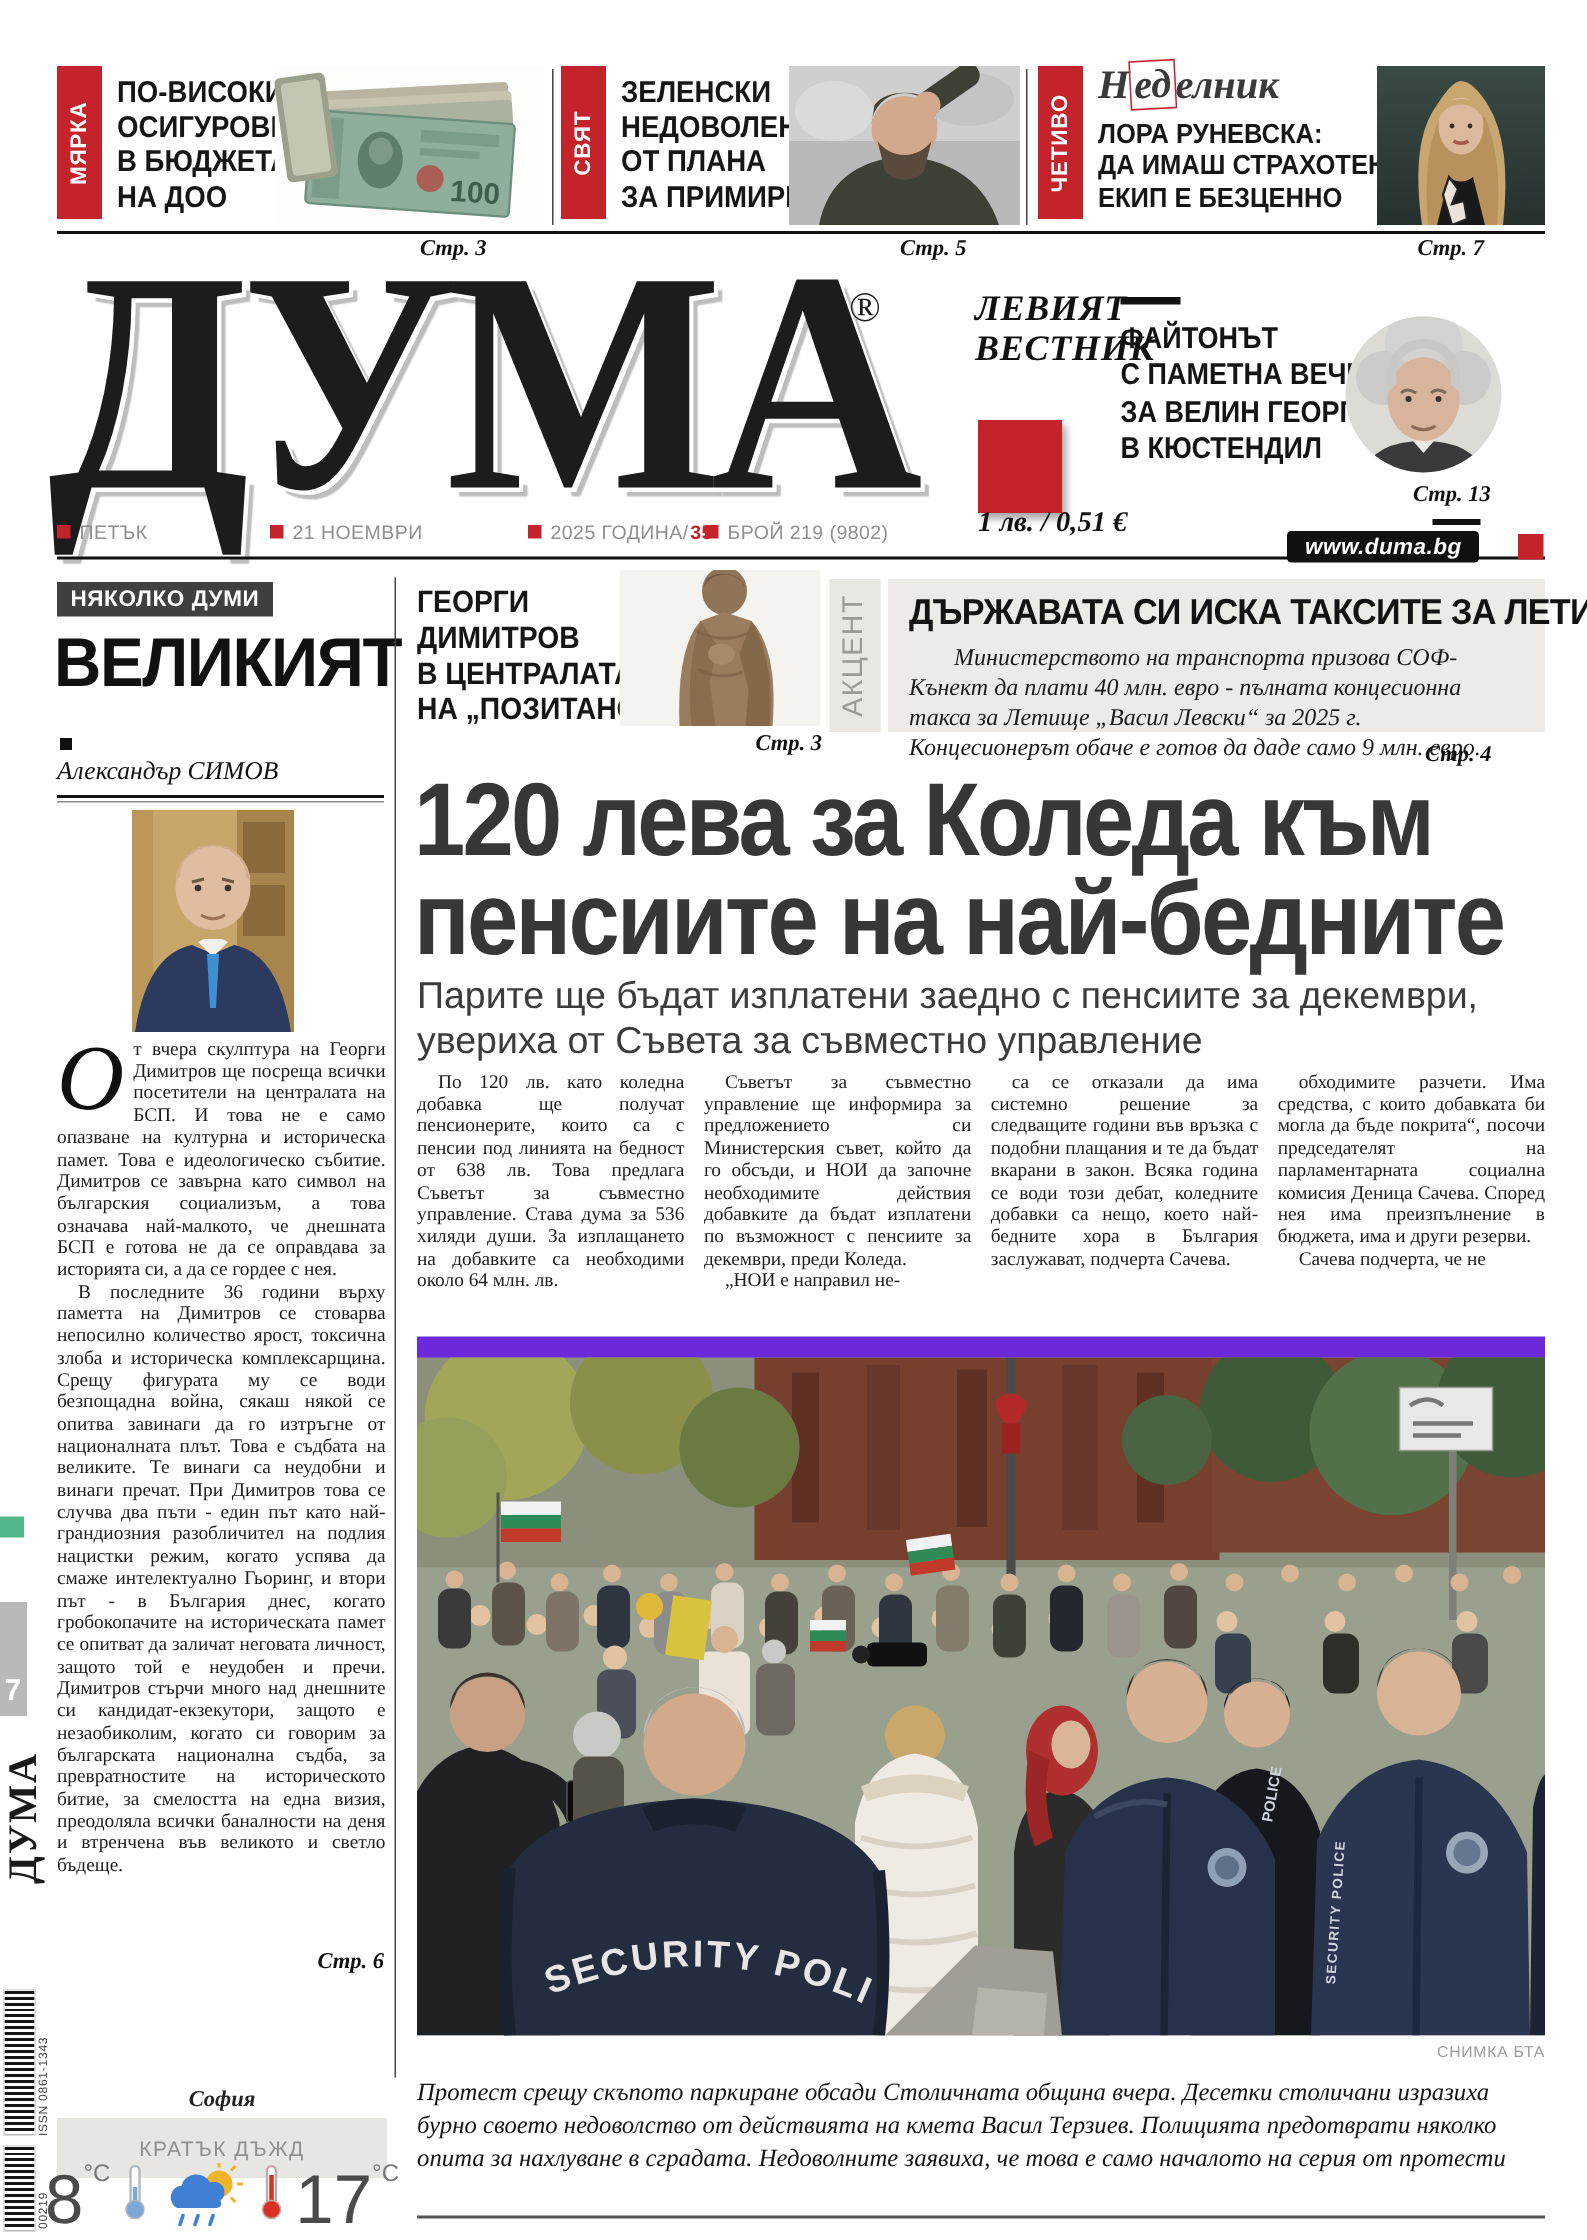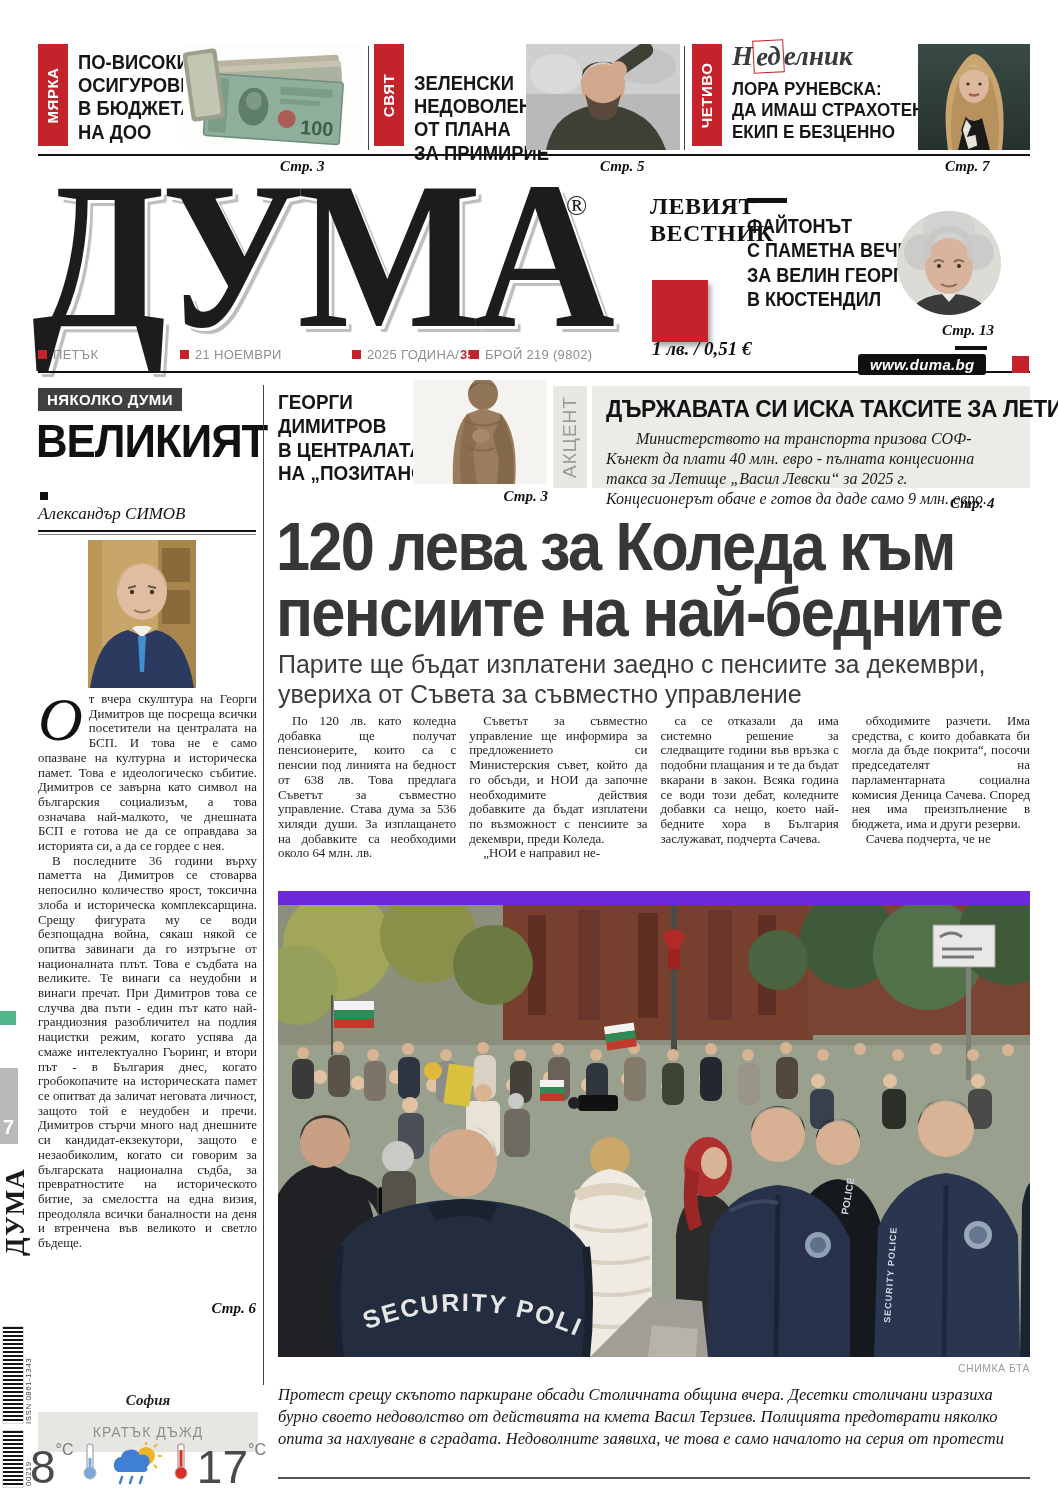--- a/index.html
+++ b/index.html
@@ -11,21 +11,21 @@
   
   .vtag{width:30px;height:102px;background:#c5232b;display:flex;align-items:center;justify-content:center;}
   .vtag span{transform:rotate(-90deg);color:#fff;font-weight:700;font-size:15px;letter-spacing:.5px;white-space:nowrap;}
   .tease-title{font-weight:800;font-size:20px;line-height:1.16;color:#161616;transform:scaleX(.92);transform-origin:left top;white-space:nowrap;}
   .pageref{font-family:"Liberation Serif",serif;font-style:italic;font-weight:700;font-size:15px;color:#111;}
   .hline{background:#111;}
   
   .logo{font-family:"Liberation Serif",serif;font-weight:700;font-size:210px;line-height:1;
         letter-spacing:-8px;color:#1c1c1c;transform:scaleX(.93);transform-origin:left top;
         text-shadow:3px 3px 0 #ffffff,6px 6px 1px #bdbdbd;}
-  .tagline{font-family:"Liberation Serif",serif;font-weight:700;font-size:24px;line-height:1.12;color:#111;letter-spacing:.5px;}
+  .tagline{font-family:"Liberation Serif",serif;font-weight:700;font-size:24px;line-height:1.12;color:#111;letter-spacing:.5px;font-style:italic;}
   .promo-title{font-weight:800;font-size:20px;line-height:1.22;color:#141414;transform:scaleX(.9);transform-origin:left top;white-space:nowrap;}
   .dash{background:#111;height:5px;}
   .dateline{display:flex;align-items:center;gap:6px;font-size:13px;color:#8f8f8f;font-weight:400;letter-spacing:.3px;}
   .sq{width:9px;height:9px;background:#c5232b;display:inline-block;}
   .price{font-family:"Liberation Serif",serif;font-weight:700;font-style:italic;font-size:19px;color:#111;}
   .site-pill{background:#101010;color:#fff;font-weight:700;font-style:italic;font-size:15px;
              padding:2px 12px;border-radius:3px;letter-spacing:.3px;}
   
   .kicker{background:#404040;color:#fff;font-weight:700;font-size:15px;padding:3px 9px;display:inline-block;letter-spacing:.4px;}
   .op-title{font-weight:800;font-size:46px;color:#111;transform:scaleX(.95);transform-origin:left top;letter-spacing:-1px;}
@@ -102,21 +102,21 @@
         <rect x="8" y="10" width="26" height="62" rx="3" fill="#c2c6b2" transform="rotate(-8 21 41)"></rect>
       </svg>
     </div>
 
     <div class="abs vdiv" style="left:330px;top:2px;height:104px;"></div>
 
     <div class="abs" style="left:336px;top:0;width:306px;height:108px;">
       <div class="vtag abs" style="left:0;top:0;">
           <span>СВЯТ</span>
         </div>
-      <div class="abs" style="left:40px;top:7px;width:160px;margin-top:21px;">
+      <div class="abs" style="left:40px;top:7px;width:160px;">
         <div class="tease-title">ЗЕЛЕНСКИ</div>
         <div class="tease-title">НЕДОВОЛЕН</div>
         <div class="tease-title">ОТ ПЛАНА</div>
         <div class="tease-title">ЗА ПРИМИРИЕ</div>
       </div>
       <svg class="abs" style="left:152px;top:0;" width="154" height="106" viewBox="0 0 154 106">
         <rect width="154" height="106" fill="#b9b9b9"></rect>
         <rect width="154" height="50" fill="#cfcfcf"></rect>
         <ellipse cx="30" cy="30" rx="26" ry="20" fill="#dadada"></ellipse>
         <ellipse cx="120" cy="22" rx="30" ry="18" fill="#c4c4c4"></ellipse>

